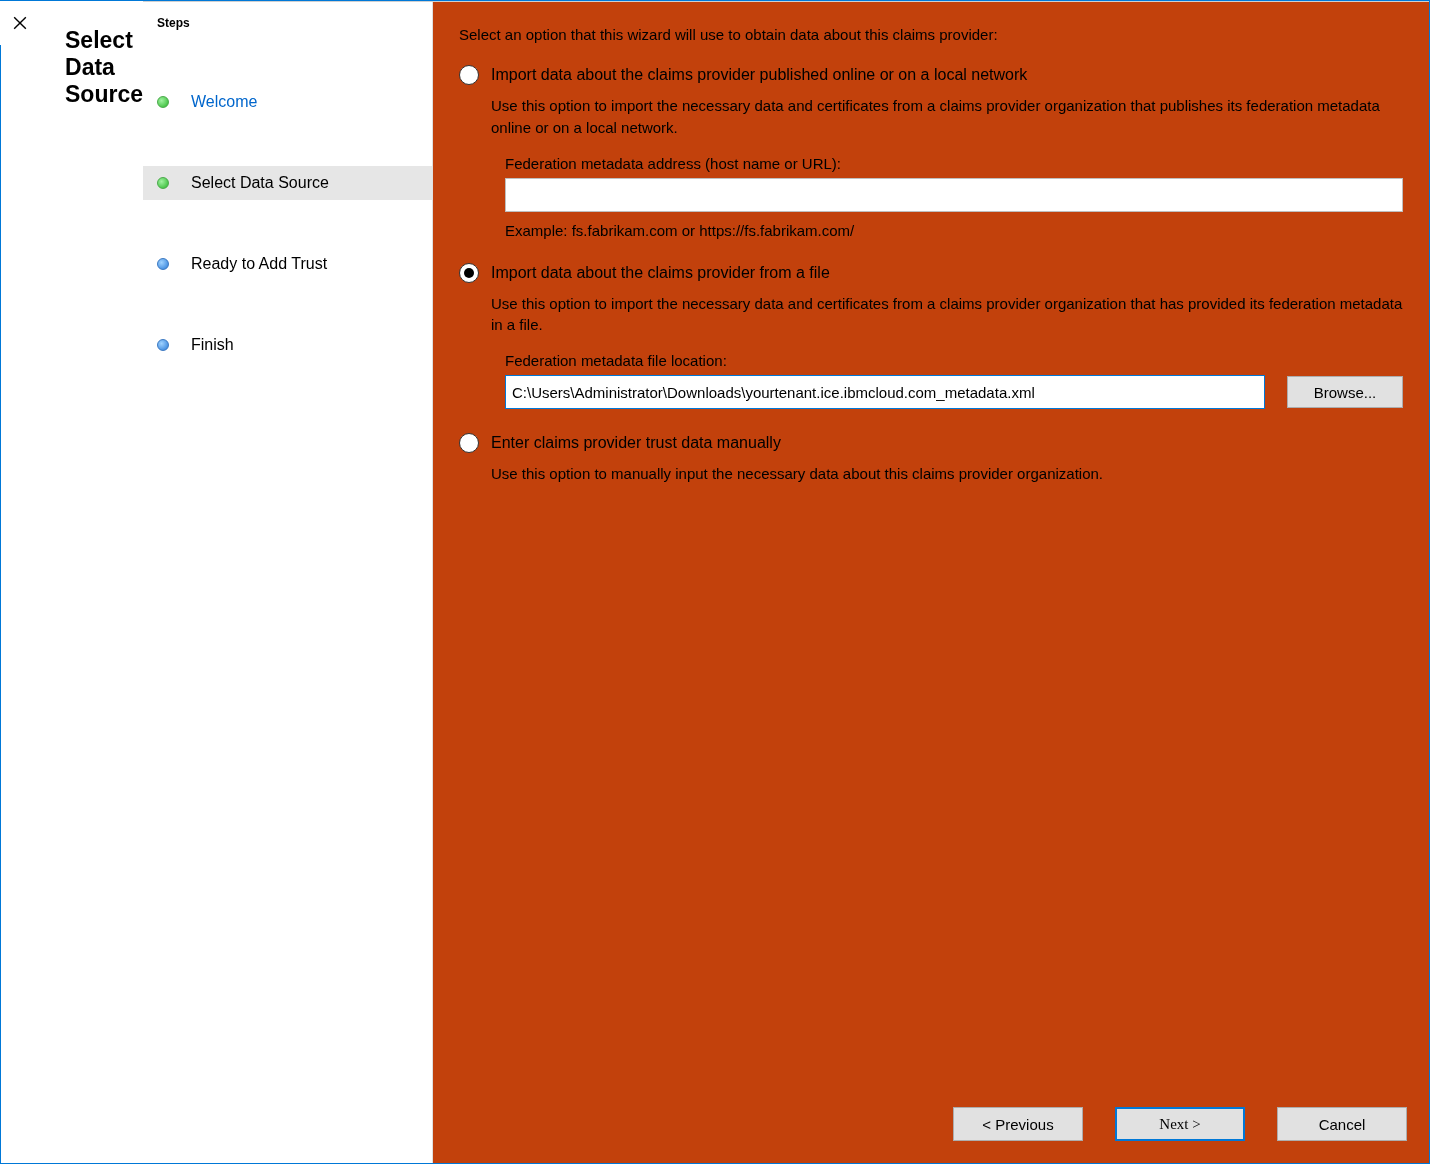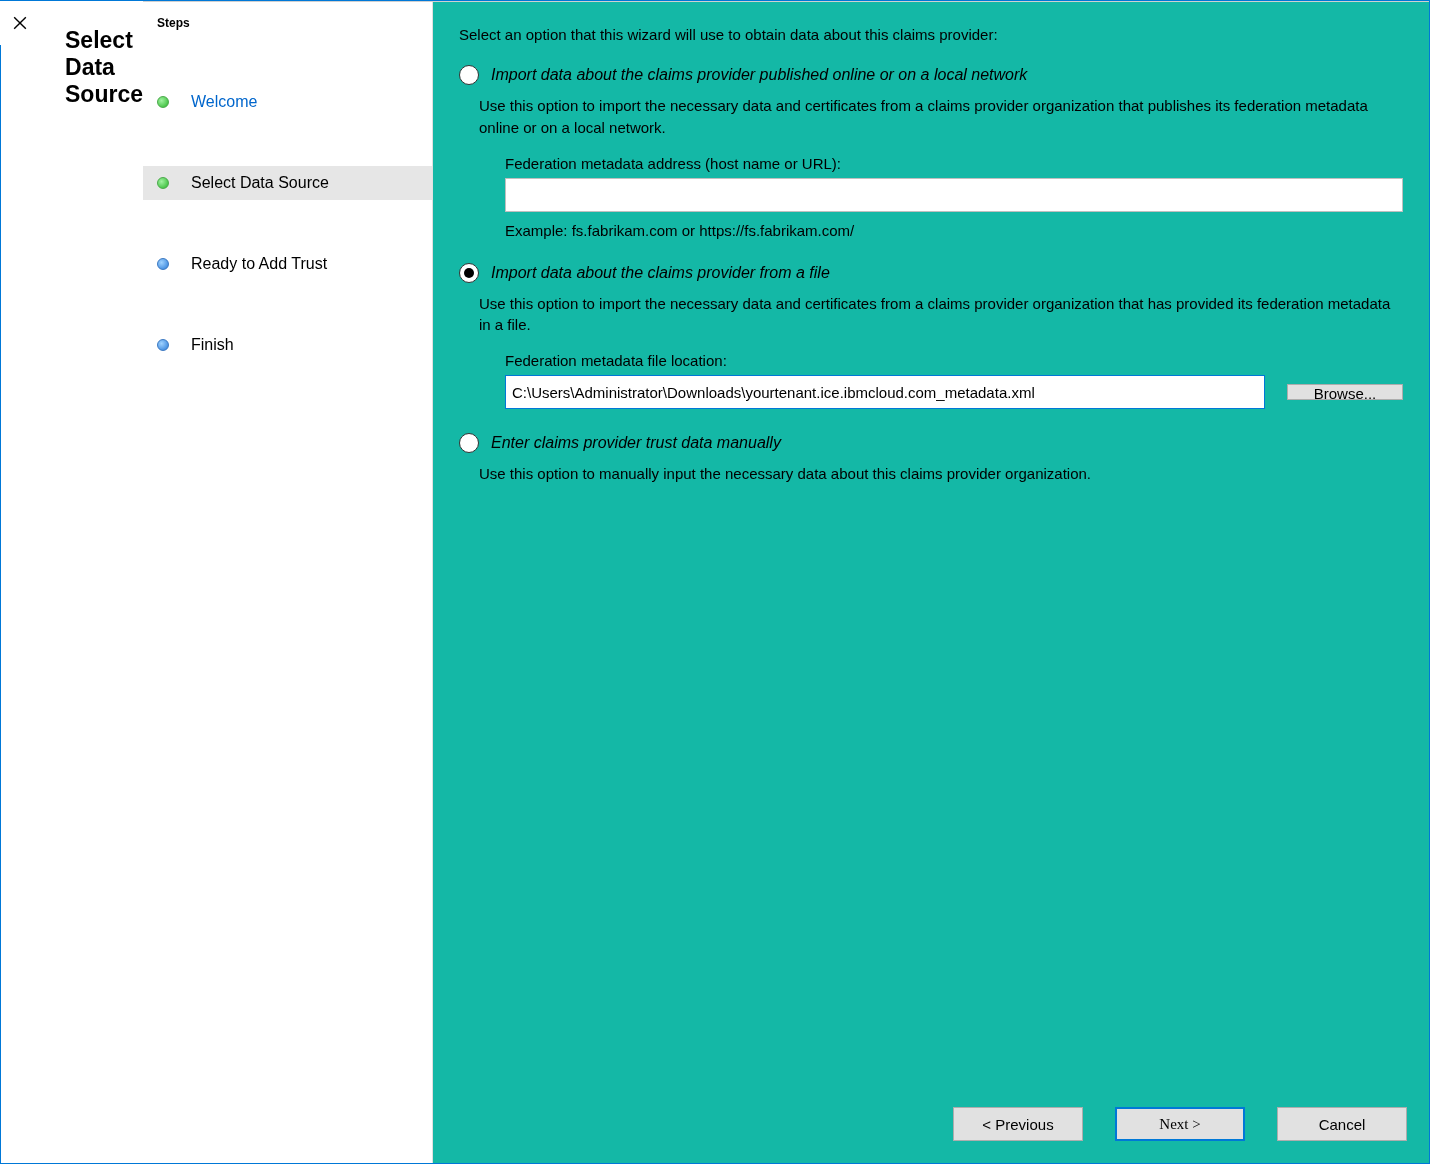--- a/index.html
+++ b/index.html
@@ -95,40 +95,39 @@
 .bullet-blue {
   background: radial-gradient(circle at 35% 35%, #9fd2ff, #2b7bd7);
   border: 1px solid #3a78c2;
 }
 .step-label {
   font-size: 16px;
 }
 .step-label.link { color: #0066cc; }
 .main-panel {
   flex: 1;
-  background: #14b8a6;
+  background: #c2410c;
   display: flex;
   flex-direction: column;
   min-height: 0;
 }
 .main-content {
   flex: 1;
   padding: 24px 26px 10px 26px;
   overflow: auto;
 }
 .intro-text {
   margin-bottom: 22px;
 }
 .option-block { margin-bottom: 24px; }
 .option-head {
   display: flex;
   align-items: center;
   gap: 12px;
   margin-bottom: 10px;
-  font-style: italic;
 }
 .radio-outer {
   width: 20px;
   height: 20px;
   border: 1.5px solid #333;
   border-radius: 50%;
   display: inline-flex;
   align-items: center;
   justify-content: center;
   flex-shrink: 0;
@@ -137,21 +136,21 @@
 .radio-inner {
   width: 10px;
   height: 10px;
   border-radius: 50%;
   background: #000;
 }
 .option-label {
   font-size: 16px;
 }
 .option-desc {
-  margin-left: 20px;
+  margin-left: 32px;
   margin-bottom: 16px;
   line-height: 1.45;
 }
 .field-group {
   margin-left: 46px;
   margin-bottom: 10px;
 }
 .field-label {
   margin-bottom: 6px;
 }
@@ -169,21 +168,21 @@
   outline: none;
 }
 .file-row {
   display: flex;
   align-items: center;
   gap: 22px;
 }
 .file-row .text-input { flex: 0 0 760px; }
 .browse-btn {
   width: 116px;
-  height: 16px;
+  height: 32px;
   background: #e1e1e1;
   border: 1px solid #adadad;
   font-family: inherit;
   font-size: 15px;
   cursor: pointer;
 }
 .example-text {
   margin-left: 46px;
   margin-top: 10px;
 }

